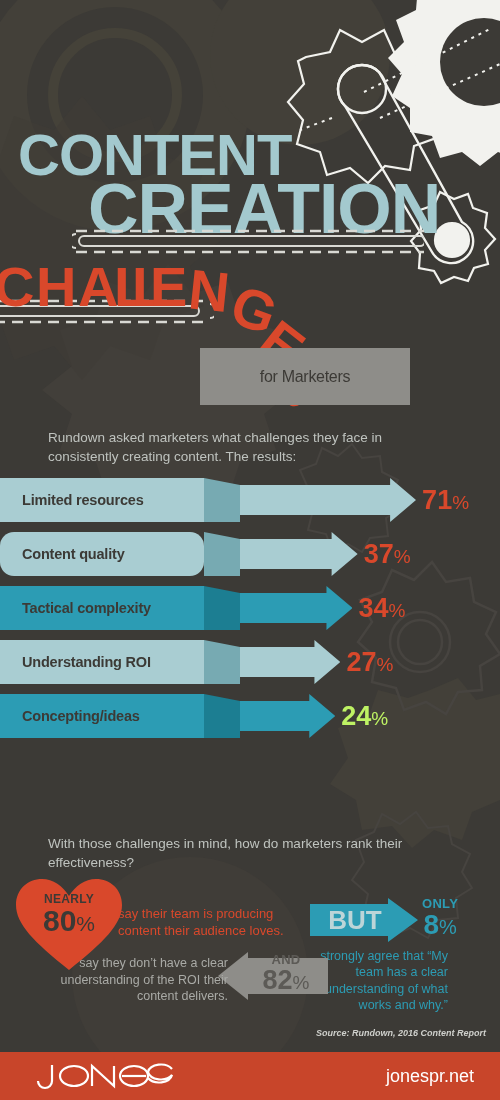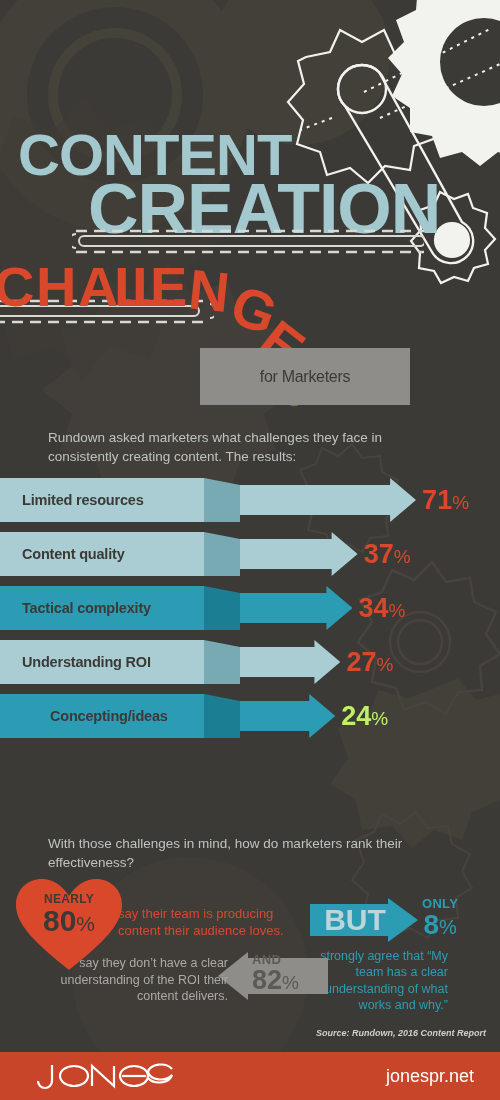--- a/index.html
+++ b/index.html
@@ -106,40 +106,40 @@
   .heart-copy {
     position:absolute; left:118px; top:905px; width:192px;
     color:#d9482b; font-size:13px; line-height:1.32;
   }
 
   
   .but-arrow { position:absolute; left:310px; top:898px; width:110px; height:44px; }
   .but-label {
     position:absolute; left:316px; top:898px; width:78px; height:44px;
     display:flex; align-items:center; justify-content:center;
-    color:#bcd5d8; font-size:30px; font-weight:bold; z-index:3;
+    color:#bcd5d8; font-size:26px; font-weight:bold; z-index:3;
   }
   .only8 {
     position:absolute; left:422px; top:897px; text-align:center;
     color:#2c9cb4;
   }
   .only8 .o1 { font-size:13px; font-weight:bold; display:block; line-height:1.05; letter-spacing:0.3px;}
   .only8 .o2 { font-size:28px; font-weight:bold; line-height:1; }
   .only8 .o2 .sym { font-size:20px; font-weight:normal; }
 
   .agree-copy {
     position:absolute; left:300px; top:948px; width:148px;
     color:#2c9cb4; font-size:12.5px; line-height:1.3; text-align:right;
   }
 
   
   .and-arrow { position:absolute; left:218px; top:952px; width:110px; height:48px; }
   .and-label {
-    position:absolute; left:252px; top:953px; width:84px; height:46px;
-    z-index:3; color:#5c5a56; 
+    position:absolute; left:244px; top:953px; width:84px; height:46px;
+    z-index:3; color:#5c5a56; text-align:center;
   }
   .and-label .a1 { font-size:13px; font-weight:bold; display:block; line-height:1.1; letter-spacing:0.3px;}
   .and-label .a2 { font-size:27px; font-weight:bold; line-height:1; }
   .and-label .a2 .sym { font-size:19px; font-weight:normal; }
 
   .roi-copy {
     position:absolute; left:58px; top:955px; width:170px;
     color:#a9aaa6; font-size:12.5px; line-height:1.32; text-align:right;
   }
 
@@ -278,21 +278,21 @@
             <path d="M0,0 L36,7 L36,44 L0,44 Z" fill="#77aab2"></path>
           </svg></div>
         <div class="arrow-wrap" style="width: 176.12px;">
           <svg width="176.12" height="44" viewBox="0 0 176.12 44">
             <path d="M0,7 L150.12,7 L150.12,0 L176.12,22 L150.12,44 L150.12,37 L0,37 Z" fill="#a9cdd2"></path>
           </svg>
         </div>
         <div class="pct" style="left: 422.12px; color: rgb(217, 72, 43);">71<span class="sym">%</span></div>
       </div>
       <div class="barrow">
-        <div class="label-box" style="background: rgb(169, 205, 210);">
+        <div class="label-box" style="background: rgb(169, 205, 210); border-radius: 14px;">
           <span>Content quality</span>
         </div>
         <div class="connector"><svg width="36" height="44" viewBox="0 0 36 44">
             <path d="M0,0 L36,7 L36,44 L0,44 Z" fill="#77aab2"></path>
           </svg></div>
         <div class="arrow-wrap" style="width: 117.64px;">
           <svg width="117.64" height="44" viewBox="0 0 117.64 44">
             <path d="M0,7 L91.64,7 L91.64,0 L117.64,22 L91.64,44 L91.64,37 L0,37 Z" fill="#a9cdd2"></path>
           </svg>
         </div>
@@ -320,21 +320,21 @@
             <path d="M0,0 L36,7 L36,44 L0,44 Z" fill="#77aab2"></path>
           </svg></div>
         <div class="arrow-wrap" style="width: 100.44px;">
           <svg width="100.44" height="44" viewBox="0 0 100.44 44">
             <path d="M0,7 L74.44,7 L74.44,0 L100.44,22 L74.44,44 L74.44,37 L0,37 Z" fill="#a9cdd2"></path>
           </svg>
         </div>
         <div class="pct" style="left: 346.44px; color: rgb(217, 72, 43);">27<span class="sym">%</span></div>
       </div>
       <div class="barrow">
-        <div class="label-box" style="background: rgb(44, 156, 180); padding-left: 28px;">
+        <div class="label-box" style="background: rgb(44, 156, 180);">
           <span>Concepting/ideas</span>
         </div>
         <div class="connector"><svg width="36" height="44" viewBox="0 0 36 44">
             <path d="M0,0 L36,7 L36,44 L0,44 Z" fill="#1c7e92"></path>
           </svg></div>
         <div class="arrow-wrap" style="width: 95.28px;">
           <svg width="95.28" height="44" viewBox="0 0 95.28 44">
             <path d="M0,7 L69.28,7 L69.28,0 L95.28,22 L69.28,44 L69.28,37 L0,37 Z" fill="#2c9cb4"></path>
           </svg>
         </div>

